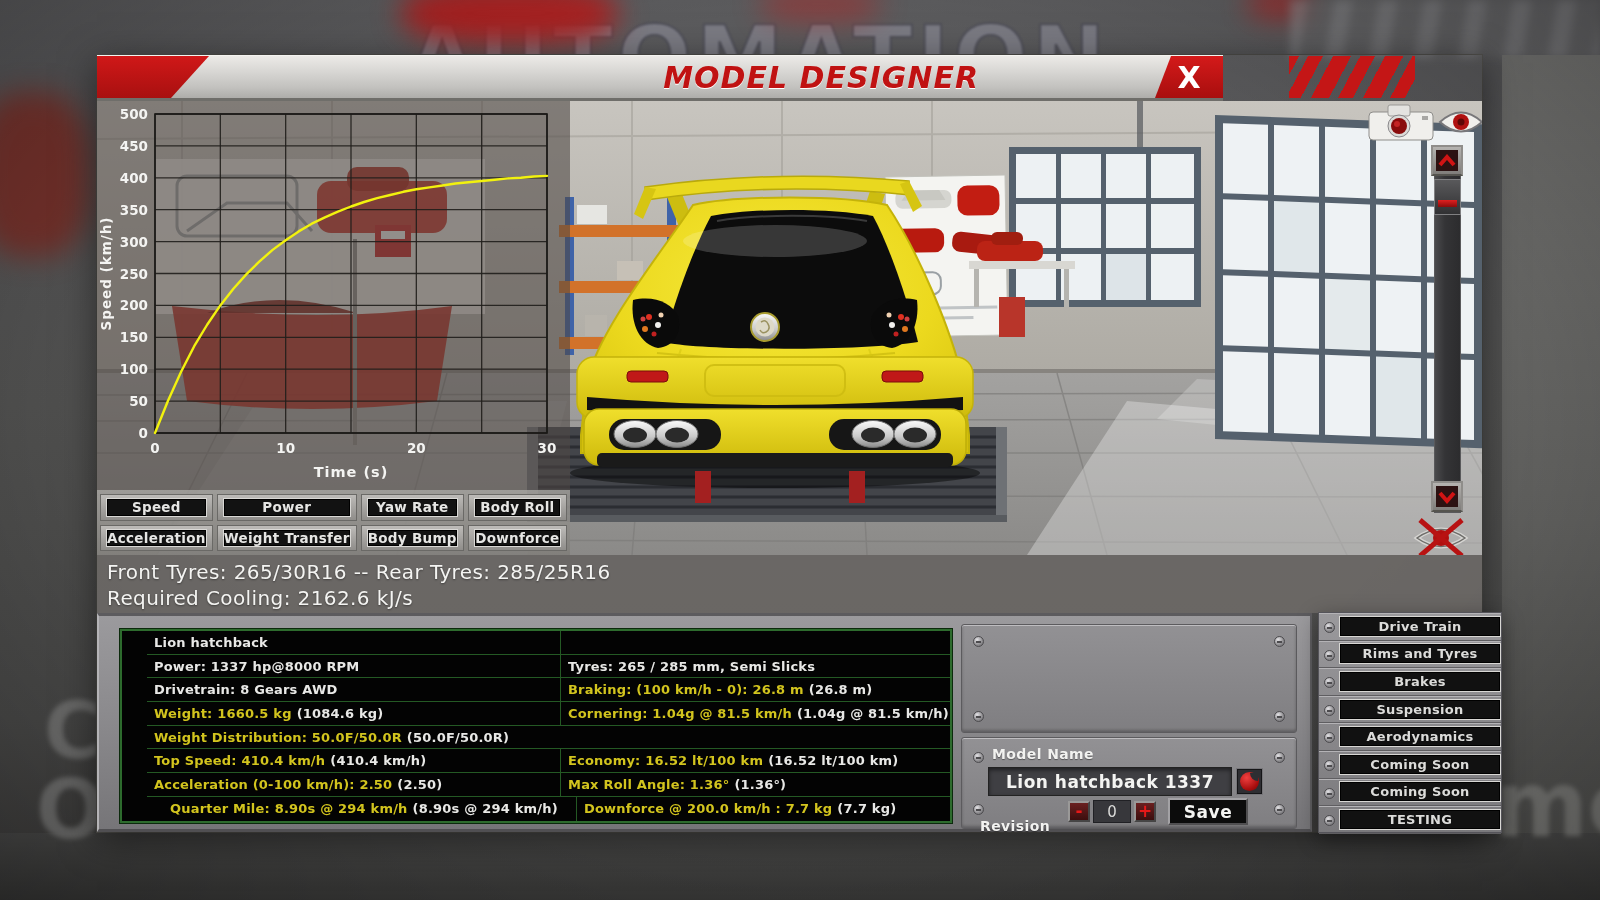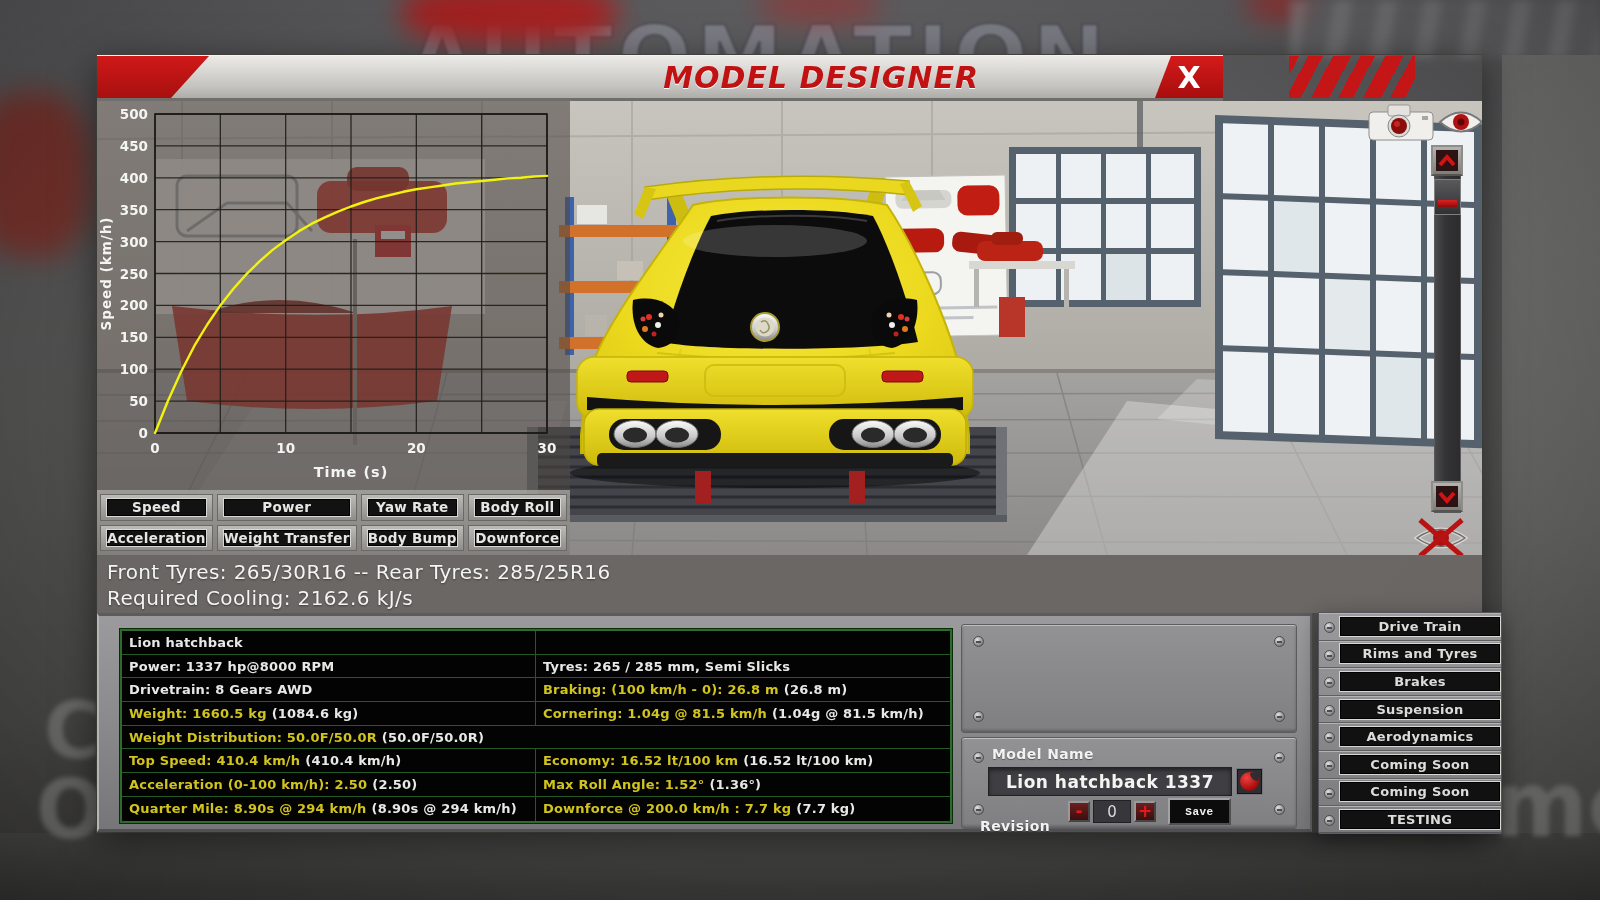--- a/index.html
+++ b/index.html
@@ -74,23 +74,23 @@
   
   .info-strip{position:absolute;left:0;top:500px;width:1385px;height:58px;
     background:rgba(112,109,106,.80);color:#f4f4f2;padding:4px 0 0 10px;}
   .info-strip .line{font-size:20px;letter-spacing:.4px;line-height:26px;text-shadow:0 1px 2px rgba(0,0,0,.4);}
 
   
   .bottom-panel{position:absolute;left:0;top:558px;width:1215px;height:219px;
     background:linear-gradient(180deg,#9b9a9d 0%,#8a898c 50%,#767578 100%);
     border-top:3px solid #5c5b5e;border-left:2px solid #b5b4b7;border-right:2px solid #5f5e61;border-bottom:3px solid #504f52;}
   .stats-table{position:absolute;left:21px;top:13px;width:832px;height:194px;background:#030303;
-    border:2px solid #2d6b2d;box-shadow:0 0 0 1px #0c2a0c;}
+    border:2px solid #2d6b2d;box-shadow:0 0 0 1px #0c2a0c;padding-left:25px;}
   .srow{display:grid;grid-template-columns:413px 1fr;height:23.7px;border-bottom:1px solid #245924;}
-  .srow:last-child{border-bottom:none;}
+  .srow:last-child{border-bottom:none;margin-left:16px;}
   .scell{display:flex;align-items:center;padding:0 0 0 7px;font-size:13px;font-weight:600;letter-spacing:.2px;
     white-space:nowrap;overflow:hidden;}
   .scell.rgt{border-left:1px solid #245924;}
   .scell .main{color:#e8e8e6;}
   .scell.accent .main{color:#d2c41e;}
   .scell .paren{color:#e8e8e6;margin-left:5px;}
 
   
   .plate{position:absolute;background:linear-gradient(180deg,#929194,#7f7e81);
     border:1px solid #5c5b5e;box-shadow:inset 0 1px 0 #bebdc0, inset 0 -2px 3px rgba(0,0,0,.25);border-radius:3px;}
@@ -105,23 +105,23 @@
   .mp-knob{position:absolute;left:274px;top:30px;width:27px;height:27px;background:#2e2e32;border:1px solid #77767a;
     box-shadow:inset 0 0 0 1px #151517;cursor:pointer;}
   .mp-knob .dot{position:absolute;left:3px;top:3px;width:19px;height:19px;border-radius:50%;
     background:radial-gradient(circle at 35% 30%,#f04040,#a80e0e 65%,#6e0606);}
   .mp-knob .notch{position:absolute;left:13px;top:4px;width:8px;height:8px;background:#2e2e32;border-radius:0 0 0 9px;}
   .stepbtn{position:absolute;width:22px;height:21px;background:linear-gradient(180deg,#6a2020,#3c0e0e);
     border:2px outset #9a9998;display:flex;align-items:center;justify-content:center;
     color:#e81818;font-size:17px;font-weight:900;line-height:1;cursor:pointer;}
   .rev-val{position:absolute;left:131px;top:62px;width:38px;height:23px;background:#37373b;border:1px solid #202024;
     color:#dcdcda;font-size:15px;display:flex;align-items:center;justify-content:center;}
-  .save-btn{position:absolute;left:206px;top:60px;width:63px;height:27px;background:#0c0c0c;
-    border:2px outset #a3a2a5;color:#f4f4f2;font-size:11px;font-weight:700;letter-spacing:.5px;
-    display:flex;align-items:center;justify-content:center;cursor:pointer;font-family:Liberation Mono, monospace;}
+  .save-btn{position:absolute;left:206px;top:60px;width:80px;height:27px;background:#0c0c0c;
+    border:2px outset #a3a2a5;color:#f4f4f2;font-size:17px;font-weight:700;letter-spacing:.5px;
+    display:flex;align-items:center;justify-content:center;cursor:pointer;}
 
   
   .side-panel{position:absolute;left:1318px;top:612px;width:184px;height:221px;z-index:2;
     background:linear-gradient(180deg,#9a999c,#7a797c);border:1px solid #55545a;box-shadow:0 6px 20px rgba(0,0,0,.4);}
   .slot{position:relative;height:27.6px;border-bottom:1px solid #5f5e61;box-shadow:inset 0 1px 0 #b4b3b6;
     display:flex;align-items:center;}
   .slot .screw{left:5px;top:9px;}
   .sbtn{margin-left:20px;width:184px;height:21px;background:#111;border:1px solid #d8d7d4;box-shadow:inset 0 0 0 1px #000;
     color:#dcdcda;font-size:13px;font-weight:600;letter-spacing:.3px;display:flex;align-items:center;justify-content:center;
     cursor:pointer;white-space:nowrap;}
@@ -555,21 +555,21 @@
               <span class="main">Economy: 16.52 lt/100 km</span>
               <span class="paren">(16.52 lt/100 km)</span>
             </div>
           </div>
           <div class="srow">
             <div class="scell accent">
               <span class="main">Acceleration (0-100 km/h): 2.50</span>
               <span class="paren">(2.50)</span>
             </div>
             <div class="scell rgt accent">
-              <span class="main">Max Roll Angle: 1.52°</span>
+              <span class="main">Max Roll Angle: 1.36°</span>
               <span class="paren">(1.36°)</span>
             </div>
           </div>
           <div class="srow">
             <div class="scell accent">
               <span class="main">Quarter Mile: 8.90s @ 294 km/h</span>
               <span class="paren">(8.90s @ 294 km/h)</span>
             </div>
             <div class="scell rgt accent">
               <span class="main">Downforce @ 200.0 km/h : 7.7 kg</span>

